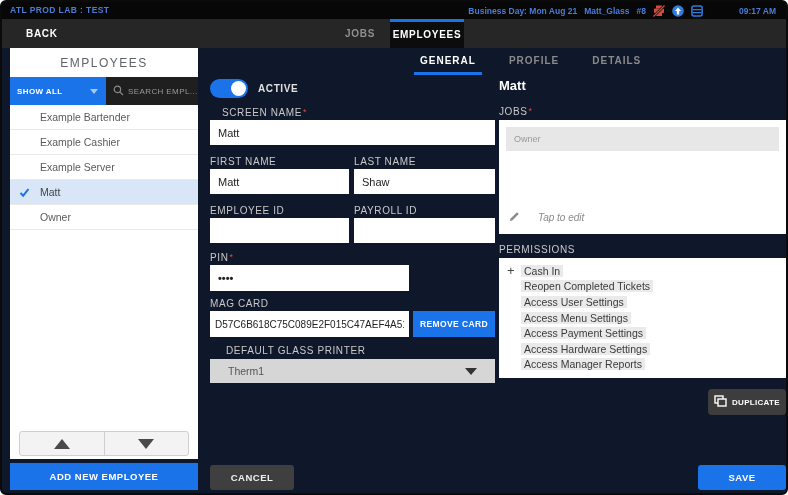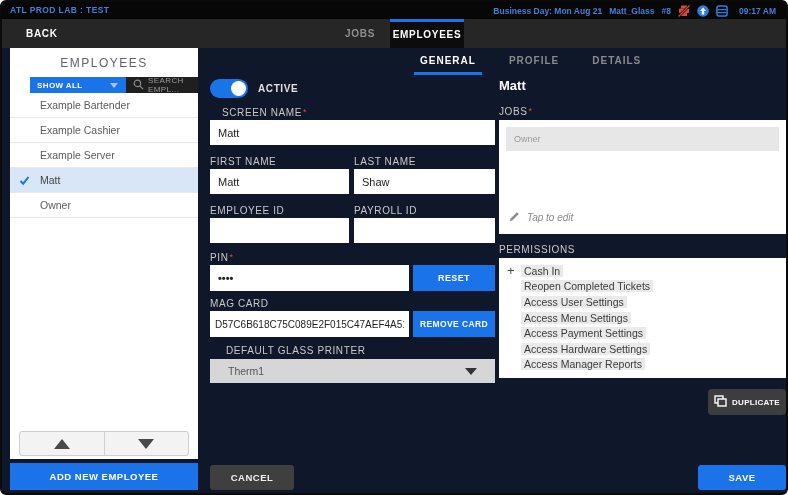--- a/index.html
+++ b/index.html
@@ -6,38 +6,38 @@
   body { background: #ffffff; }
   #app { position: relative; width: 788px; height: 495px; background: #0f172a;
          border: 2px solid #0a0a0a; border-radius: 6px; overflow: hidden; }
 
   
   .topbar { position: absolute; left: 0; top: 0; width: 100%; height: 17px; background: #070707; }
   .store { position: absolute; left: 8px; top: 0; line-height: 17px; font-size: 8.5px;
            font-weight: bold; letter-spacing: .4px; color: #4a7dd6; }
   .topright { position: absolute; right: 10px; top: 0; height: 17px; display: flex;
               align-items: center; gap: 7px; color: #4a7dd6; font-size: 8.5px; font-weight: bold; }
-  .topright .time { margin-left: 4px; }
+  .topright .time { margin-left: 29px; }
   .ticon { display: flex; align-items: center; }
 
   
   .navbar { position: absolute; left: 0; top: 17px; width: 100%; height: 29px; background: #262626; }
   .back { position: absolute; left: 24px; top: 0; line-height: 29px; color: #fff; font-size: 10px;
           font-weight: bold; letter-spacing: .7px; cursor: pointer; }
   .navtab-jobs { position: absolute; left: 334px; top: 0; width: 48px; text-align: center;
                  line-height: 29px; color: #8f8f8f; font-size: 10px; font-weight: bold; letter-spacing: .7px; }
   .navtab-emp { position: absolute; left: 388px; top: 0; width: 74px; height: 29px; background: #0c0c0c;
                 border-top: 3px solid #1a73e8; color: #fff; text-align: center; line-height: 25px;
                 font-size: 10px; font-weight: bold; letter-spacing: .7px; }
 
   
   .sidebar { position: absolute; left: 8px; top: 46px; width: 188px; height: 411px; background: #fff; }
   .sb-title { height: 29px; text-align: center; line-height: 31px; color: #5f6368;
               font-size: 12px; letter-spacing: 1.5px; }
-  .sb-filter { display: flex; height: 16px; padding-left: 20px; }
+  .sb-filter { display: flex; height: 28px; }
   .sb-showall { width: 96px; background: #1a73e8; color: #fff; font-size: 8px; font-weight: bold;
                 letter-spacing: .4px; display: flex; align-items: center; padding-left: 7px;
                 position: relative; cursor: pointer; }
   .sb-showall .chev { position: absolute; right: 8px; width: 0; height: 0;
                       border-left: 4px solid transparent; border-right: 4px solid transparent;
                       border-top: 5px solid #a9c6ef; }
   .sb-search { flex: 1; background: #1f1f1f; color: #9a9a9a; font-size: 8px; letter-spacing: .4px;
                display: flex; align-items: center; gap: 4px; padding-left: 7px; cursor: pointer; }
   .sb-list .row { height: 25px; border-bottom: 1px solid #e9e9e9; display: flex; align-items: center;
                   padding-left: 30px; position: relative; font-size: 10.5px; color: #5a5a5a; cursor: pointer; }
@@ -81,21 +81,21 @@
               display: flex; align-items: center; padding: 0 18px; font-size: 10.5px; color: #555; cursor: pointer; }
   .dropdown .chev { margin-left: auto; width: 0; height: 0; border-left: 6px solid transparent;
                     border-right: 6px solid transparent; border-top: 7px solid #333; }
 
   
   .panel { position: absolute; background: #fff; }
   .jobs-panel { left: 497px; top: 118px; width: 287px; height: 114px; }
   .chip { margin: 7px 7px 4px 7px; height: 24px; background: #e7e7e7; color: #9a9a9a; font-size: 9px;
           display: flex; align-items: center; padding-left: 8px; }
   .tap-edit { position: absolute; left: 10px; bottom: 8px; display: flex; align-items: center;
-              gap: 7px; color: #8a8a8a; cursor: pointer; }
+              gap: 18px; color: #8a8a8a; cursor: pointer; }
   .tap-edit .txt { font-style: italic; font-size: 10px; }
   .perm-panel { left: 497px; top: 256px; width: 287px; height: 120px; padding: 5px 8px; overflow: hidden; }
   .perm-row { display: flex; align-items: center; height: 15.6px; }
   .perm-row .plus { width: 14px; color: #444; font-size: 13px; line-height: 1; visibility: hidden; }
   .perm-row.first .plus { visibility: visible; }
   .perm-row .ptxt { font-size: 10.5px; color: #3a3a3a; background: #eaeaea; padding: 0 3px; }
 
   .dup-btn { position: absolute; left: 706px; top: 387px; width: 78px; height: 26px; background: #3d3d3d;
              border-radius: 4px; display: flex; align-items: center; justify-content: center; gap: 5px;
              color: #fff; font-size: 8px; font-weight: bold; letter-spacing: .3px; cursor: pointer; }
@@ -228,21 +228,20 @@
   <span class="flabel" style="left:352px; top:154px;">LAST NAME</span>
   <input class="finput" style="left: 352px; top: 167px; width: 141px;" value="Shaw">
 
   <span class="flabel" style="left:208px; top:203px;">EMPLOYEE ID</span>
   <input class="finput" style="left: 208px; top: 216px; width: 139px;" value="">
   <span class="flabel" style="left:352px; top:203px;">PAYROLL ID</span>
   <input class="finput" style="left: 352px; top: 216px; width: 141px;" value="">
 
   <span class="flabel req" style="left:208px; top:250px;">PIN</span>
   <input class="finput" style="left: 208px; top: 263px; width: 199px; height: 26px; font-weight: bold;" value="••••">
-  <button class="btn-blue" style="left:411px; top:263px; width:82px; height:26px; font-size:9px;">RESET</button>
 
   <span class="flabel" style="left:208px; top:296px;">MAG CARD</span>
   <input class="finput" style="left: 208px; top: 309px; width: 199px; height: 26px; font-size: 10px; padding: 0px 5px;" value="D57C6B618C75C089E2F015C47AEF4A51">
   <button class="btn-blue" style="left:411px; top:309px; width:82px; height:26px; font-size:8.5px;">REMOVE CARD</button>
 
   <span class="flabel" style="left:192px; top:343px;padding-left:32px;">DEFAULT GLASS PRINTER</span>
   <div class="dropdown">
     <span>Therm1</span>
     <span class="chev"></span>
   </div>

